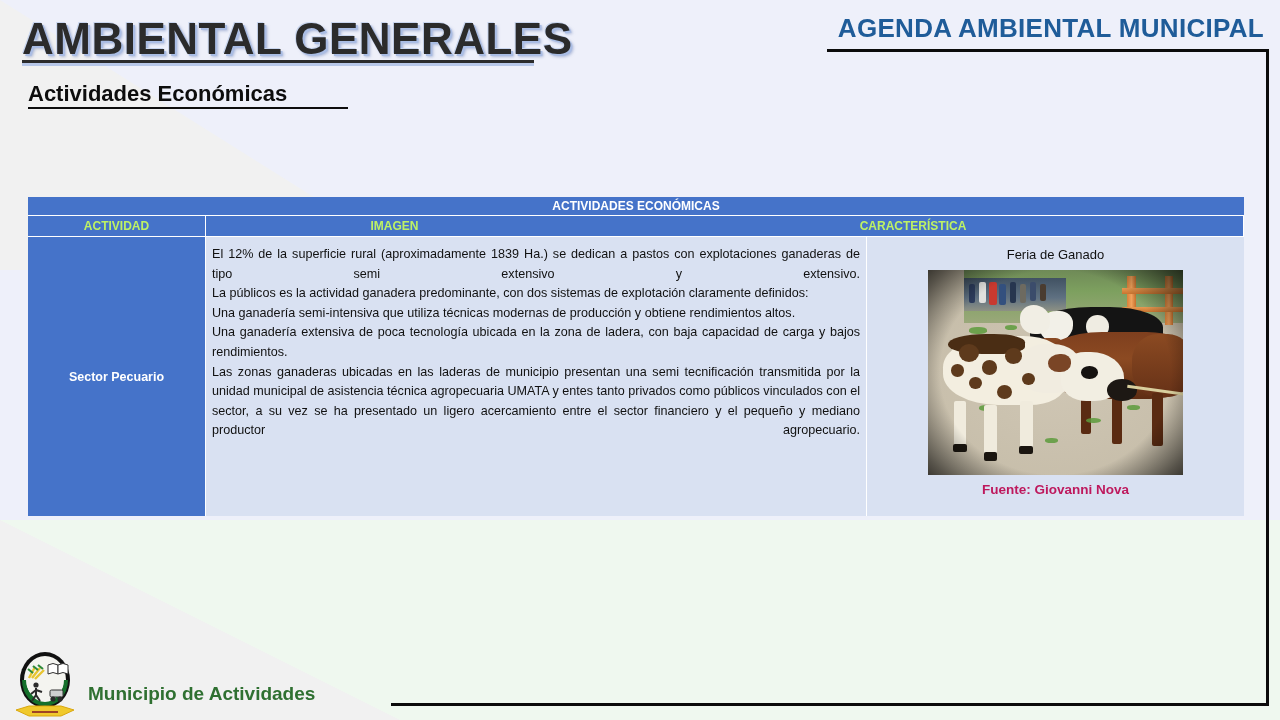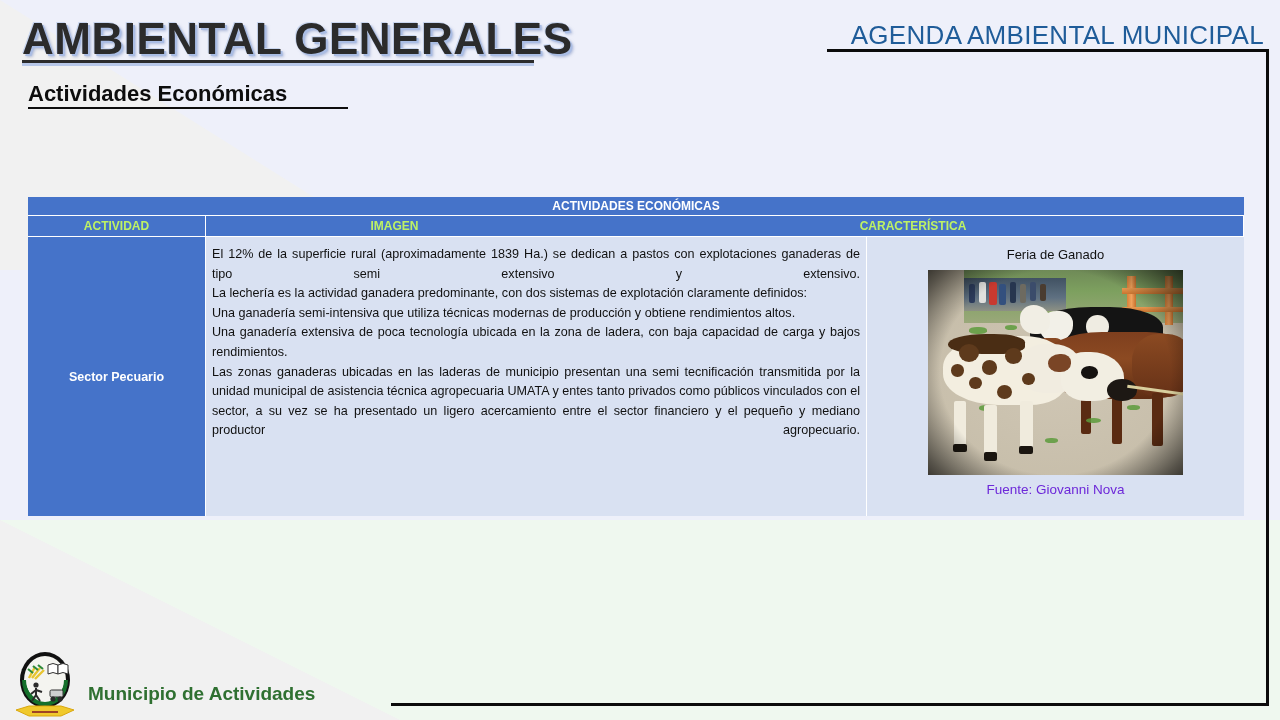--- a/index.html
+++ b/index.html
@@ -39,22 +39,22 @@
   .frame-top {
     position:absolute; left:827px; top:49px; width:442px; height:3px;
     background:#0b0b0b;
   }
   .frame-bottom {
     position:absolute; left:391px; top:703px; width:878px; height:3px;
     background:#0b0b0b;
   }
   
   .agenda-title {
-    position:absolute; right:16px; top:20px;
-    font-size:26px; font-weight:normal; color:#1f5c99;
+    position:absolute; right:16px; top:13px;
+    font-size:26px; font-weight:bold; color:#1f5c99;
     letter-spacing:0.3px; white-space:nowrap;
   }
   .main-title {
     position:absolute; left:22px; top:14px;
     font-size:44px; font-weight:bold; color:#2b2b2b;
     letter-spacing:0.5px; white-space:nowrap;
     text-shadow:
       -1px -1px 0 #c9d6ef,
        2px  2px 0 #aabde4,
        3px  3px 3px rgba(120,140,190,0.55);
@@ -114,21 +114,21 @@
   .cell-img {
     background:#d9e1f2;
     border-top:1px solid #ffffff;
     display:flex; flex-direction:column; align-items:center;
     padding-top:10px;
   }
   .img-caption-top {
     font-size:13px; color:#111; margin-bottom:8px;
   }
   .img-caption-bottom {
-    font-size:13.5px; color:#6d28d9; margin-top:7px;
+    font-size:13.5px; color:#be185d; margin-top:7px;font-weight:bold;
   }
   
   .photo {
     position:relative; width:255px; height:205px;
     overflow:hidden;
     background:#0a0a0a;
   }
   .ph-ground {
     position:absolute; left:0; top:0; width:100%; height:100%;
     background:
@@ -275,21 +275,21 @@
       <div class="th col-img">IMAGEN</div>
       <div class="th col-car">CARACTERÍSTICA</div>
     </div>
 
     <div class="t-row t-body-row">
 
       <div class="cell-activity col-act">Sector Pecuario</div>
 
       <div class="cell-char col-car">
         <p class="j">El 12% de la superficie rural (aproximadamente 1839 Ha.) se dedican a pastos con explotaciones ganaderas de tipo semi extensivo y extensivo.</p>
-        <p class="l">La lechería es la actividad ganadera predominante, con dos sistemas de explotación claramente definidos:</p>
+        <p class="l">La públicos es la actividad ganadera predominante, con dos sistemas de explotación claramente definidos:</p>
         <p class="l">Una ganadería semi-intensiva que utiliza técnicas modernas de producción y obtiene rendimientos altos.</p>
         <p class="j">Una ganadería extensiva de poca tecnología ubicada en la zona de ladera, con baja capacidad de carga y bajos rendimientos.</p>
         <p class="j">Las zonas ganaderas ubicadas en las laderas de municipio presentan una semi tecnificación transmitida por la unidad municipal de asistencia técnica agropecuaria UMATA y entes tanto privados como públicos vinculados con el sector, a su vez se ha presentado un ligero acercamiento entre el sector financiero y el pequeño y mediano productor agropecuario.</p>
       </div>
 
       <div class="cell-img col-img">
         <div class="img-caption-top">Feria de Ganado</div>
 
         <div class="photo" title="Fotografía de ganado vacuno en una feria de ganado">
           <div class="ph-ground"></div>

